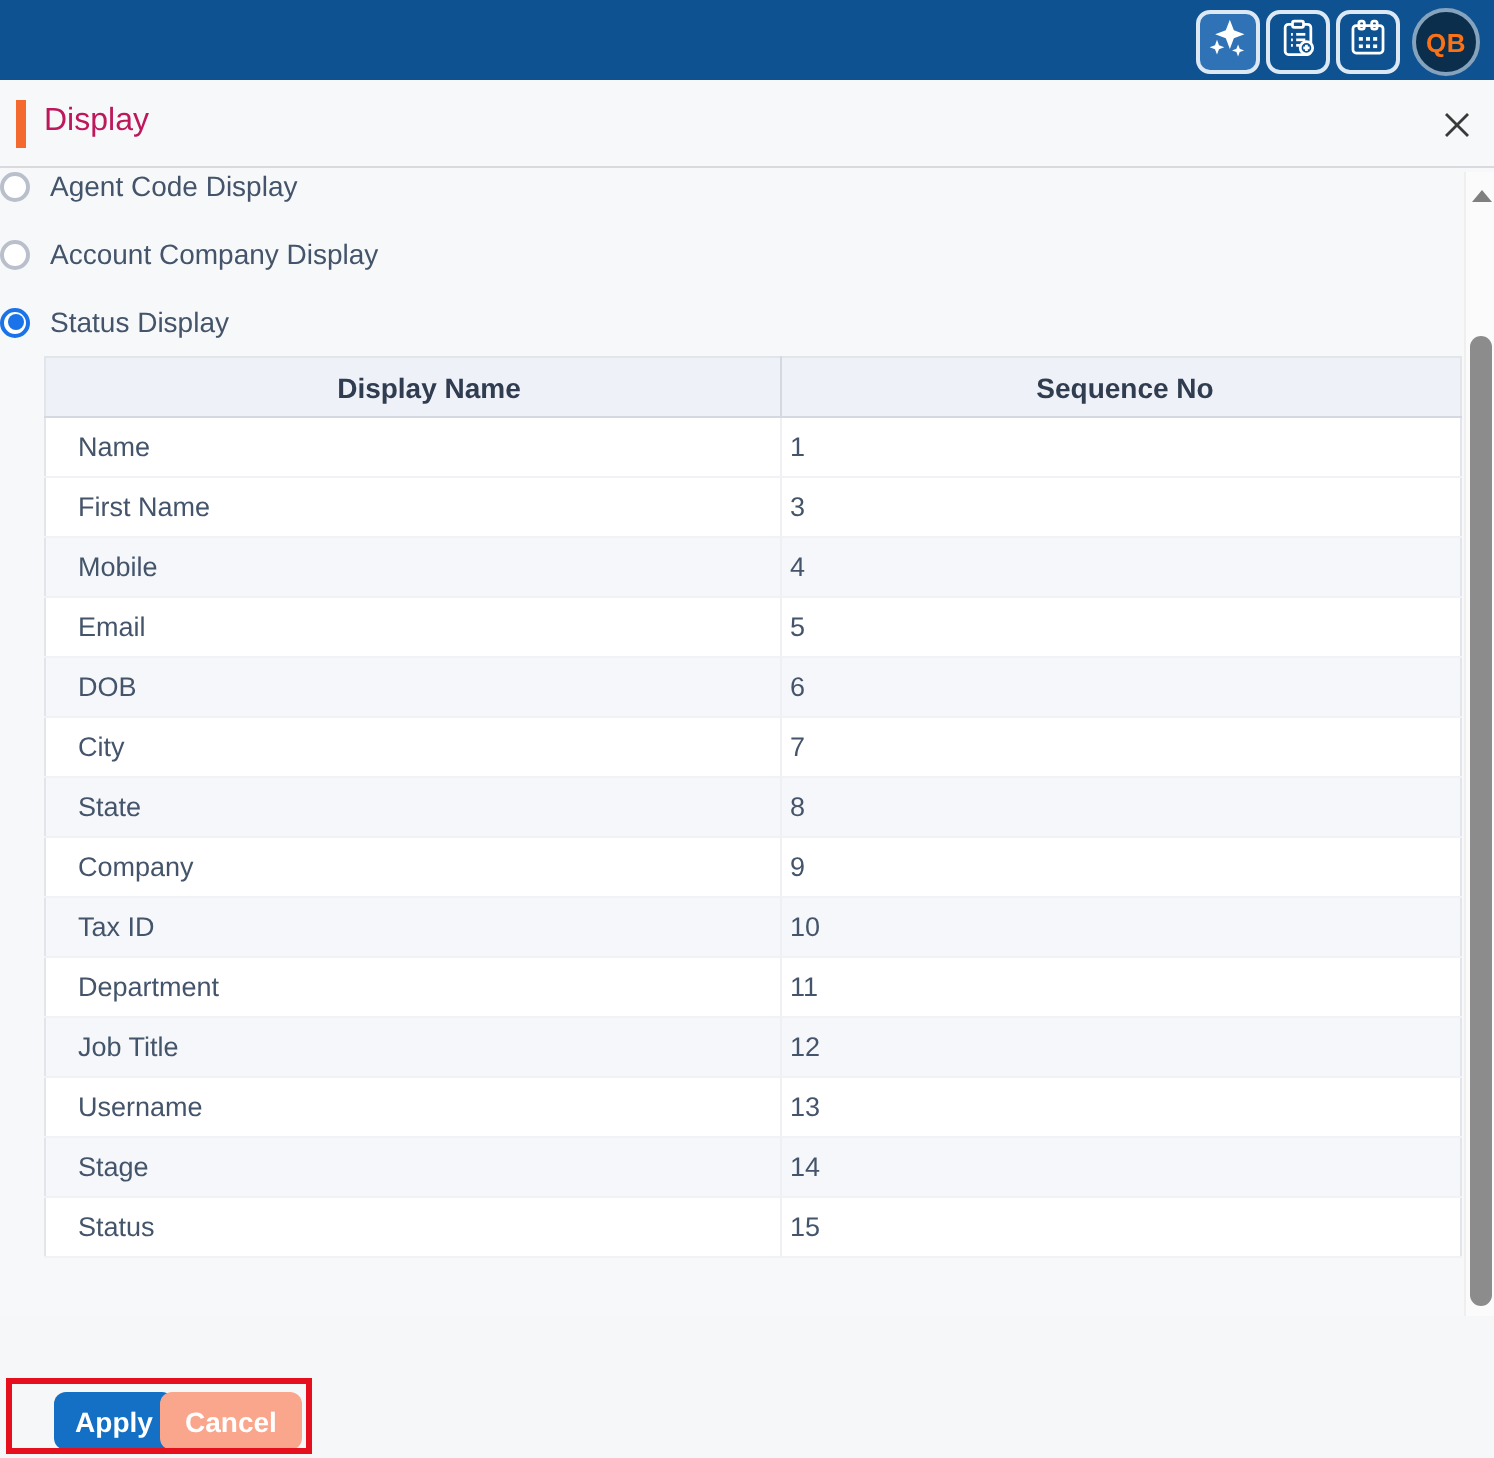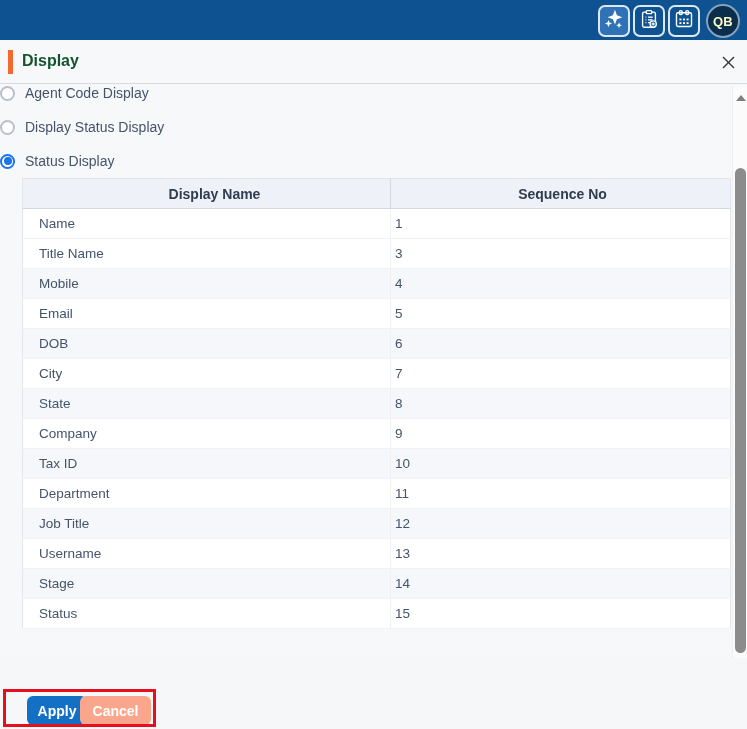--- a/index.html
+++ b/index.html
@@ -24,37 +24,37 @@
   .icon-btn {
     width:32px; height:32px; border-radius:7px;
     border:2px solid #dce8f3; background:transparent;
     display:flex; align-items:center; justify-content:center;
     cursor:pointer;
   }
   .icon-btn.filled { background:#2f73b6; }
   .avatar {
     width:34px; height:34px; border-radius:50%;
     background:#0c2e4d; border:2px solid #86a3bd;
-    color:#fef9c3; font-weight:bold; font-size:13px;
+    color:#f97316; font-weight:bold; font-size:13px;
     display:flex; align-items:center; justify-content:center;
     margin-left:3px; cursor:pointer; letter-spacing:.3px;
   }
 
   
   .dialog-header {
     position:absolute; left:0; top:40px; width:747px; height:44px;
     background:#f7f8f9; border-bottom:1px solid #d8dadd;
   }
   .accent-bar {
     position:absolute; left:8px; top:10px; width:5px; height:24px;
     background:#f3692e;
   }
   .dialog-title {
     position:absolute; left:22px; top:12px;
-    color:#14532d; font-size:16px; font-weight:bold;
+    color:#be185d; font-size:16px; font-weight:normal;
   }
   .close-btn {
     position:absolute; right:10px; top:13px; width:18px; height:18px;
     display:flex; align-items:center; justify-content:center; cursor:pointer;
   }
 
   
   .content {
     position:absolute; left:0; top:84px; width:732px; height:574px;
     background:#f7f8f9; overflow:hidden;
@@ -196,42 +196,42 @@
 </div>
 
 <div class="content">
   <div class="radio-group">
     <div class="radio-row">
       <span class="radio-circle"></span>
       <span class="radio-label">Agent Code Display</span>
     </div>
     <div class="radio-row">
       <span class="radio-circle"></span>
-      <span class="radio-label">Display Status Display</span>
+      <span class="radio-label">Account Company Display</span>
     </div>
     <div class="radio-row checked">
       <span class="radio-circle"></span>
       <span class="radio-label">Status Display</span>
     </div>
   </div>
 
   <table class="display-table">
     <thead>
       <tr>
         <th class="col-name">Display Name</th>
         <th class="col-seq">Sequence No</th>
       </tr>
     </thead>
     <tbody id="table-body">
         <tr>
           <td class="col-name">Name</td>
           <td class="col-seq">1</td>
         </tr>
         <tr>
-          <td class="col-name">Title Name</td>
+          <td class="col-name">First Name</td>
           <td class="col-seq">3</td>
         </tr>
         <tr class="even">
           <td class="col-name">Mobile</td>
           <td class="col-seq">4</td>
         </tr>
         <tr>
           <td class="col-name">Email</td>
           <td class="col-seq">5</td>
         </tr>

